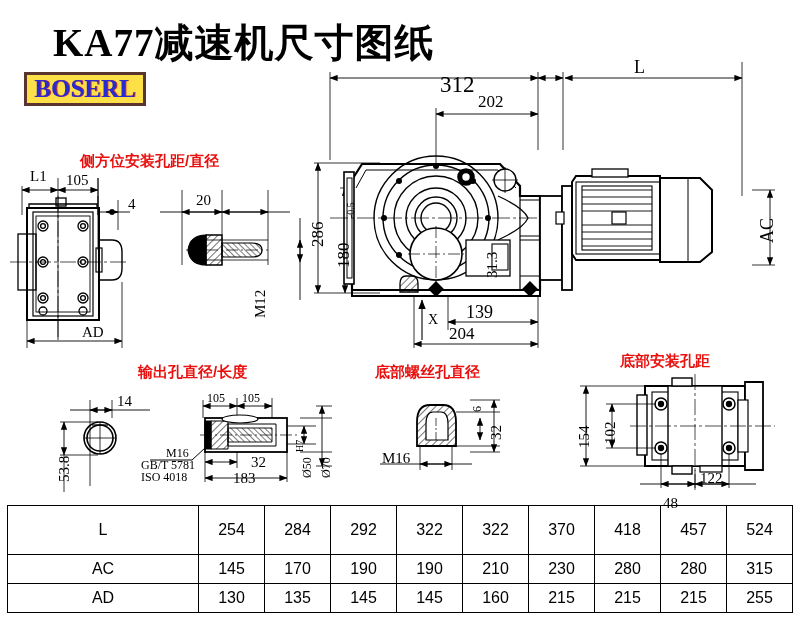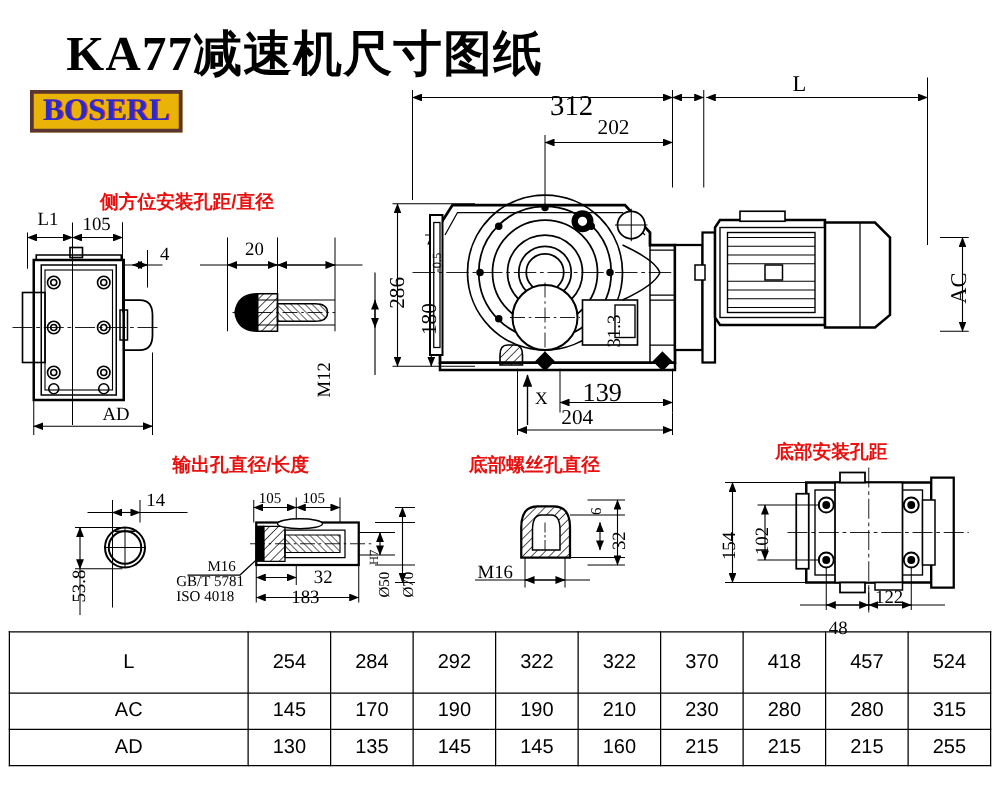--- a/index.html
+++ b/index.html
@@ -6,21 +6,21 @@
   body{width:800px;height:634px;position:relative;overflow:hidden;
        font-family:"Liberation Serif",serif;color:#000;}
   .pg{position:absolute;inset:0;}
 
   
   #title{position:absolute;left:38px;top:16px;font-size:39px;font-weight:bold;
          font-family:"Liberation Serif","DejaVu Serif",serif;letter-spacing:1px;white-space:nowrap;margin-left:15px;}
 
   
   #logo{position:absolute;left:24px;top:72px;width:122px;height:34px;
-        border:3px solid #5a3530;background:#eab308;box-sizing:border-box;}
+        border:3px solid #5a3530;background:#fde047;box-sizing:border-box;}
   #logo span{display:block;text-align:center;font-size:25px;line-height:28px;
         font-weight:bold;font-family:"Liberation Serif",serif;color:#2a2ad0;
         text-shadow:1px 0 0 #d03030;}
 
   
   .redlab{position:absolute;color:#e8110f;font-weight:bold;font-size:15px;
           font-family:"Liberation Sans","DejaVu Sans",sans-serif;white-space:nowrap;}
 
   
   .dim{position:absolute;font-size:15px;font-family:"Liberation Serif",serif;
@@ -404,21 +404,21 @@
 
   <div class="dim" style="left:196px;top:192px;">20</div>
   <div class="dim rot90" style="left:252px;top:318px;">M12</div>
 
   <div class="dim" style="left:440px;top:72px;font-size:23px;">312</div>
   <div class="dim" style="left:478px;top:92px;font-size:17px;">202</div>
   <div class="dim rot90" style="left:308px;top:247px;font-size:17px;">286</div>
   <div class="dim rot90" style="left:334px;top:268px;font-size:17px;">180</div>
   <div class="dim rot90 xs" style="left:345px;top:218px;">-0.5</div>
   <div class="dim rot90" style="left:484px;top:278px;font-size:15px;">31.3</div>
-  <div class="dim" style="left:466px;top:302px;font-size:21px;">139</div>
+  <div class="dim" style="left:466px;top:302px;font-size:18px;">139</div>
   <div class="dim" style="left:449px;top:324px;font-size:17px;">204</div>
   <div class="dim" style="left:428px;top:312px;font-size:14px;">X</div>
   <div class="dim" style="left:634px;top:57px;font-size:18px;">L</div>
   <div class="dim rot90" style="left:757px;top:243px;font-size:18px;">AC</div>
 
   <div class="dim" style="left:117px;top:393px;">14</div>
   <div class="dim rot90" style="left:56px;top:482px;">53.8</div>
   <div class="dim sm" style="left:166px;top:446px;">M16</div>
   <div class="dim sm" style="left:141px;top:458px;">GB/T 5781</div>
   <div class="dim sm" style="left:141px;top:470px;">ISO 4018</div>

